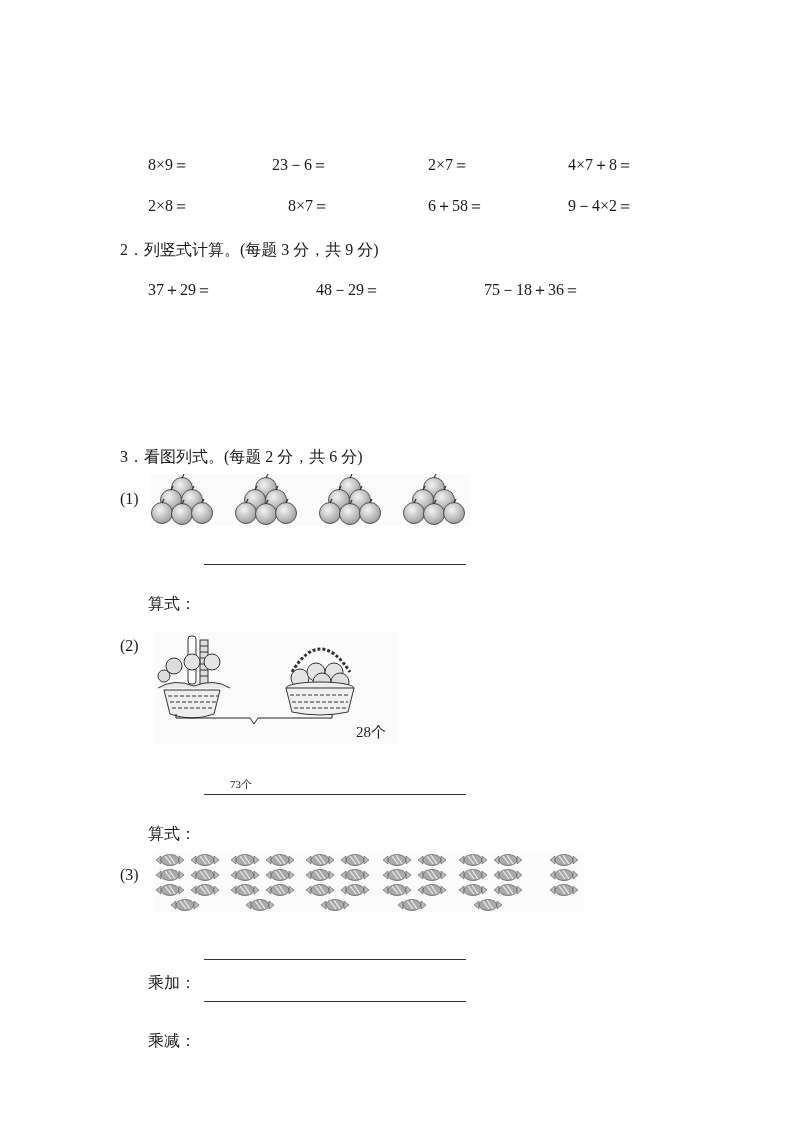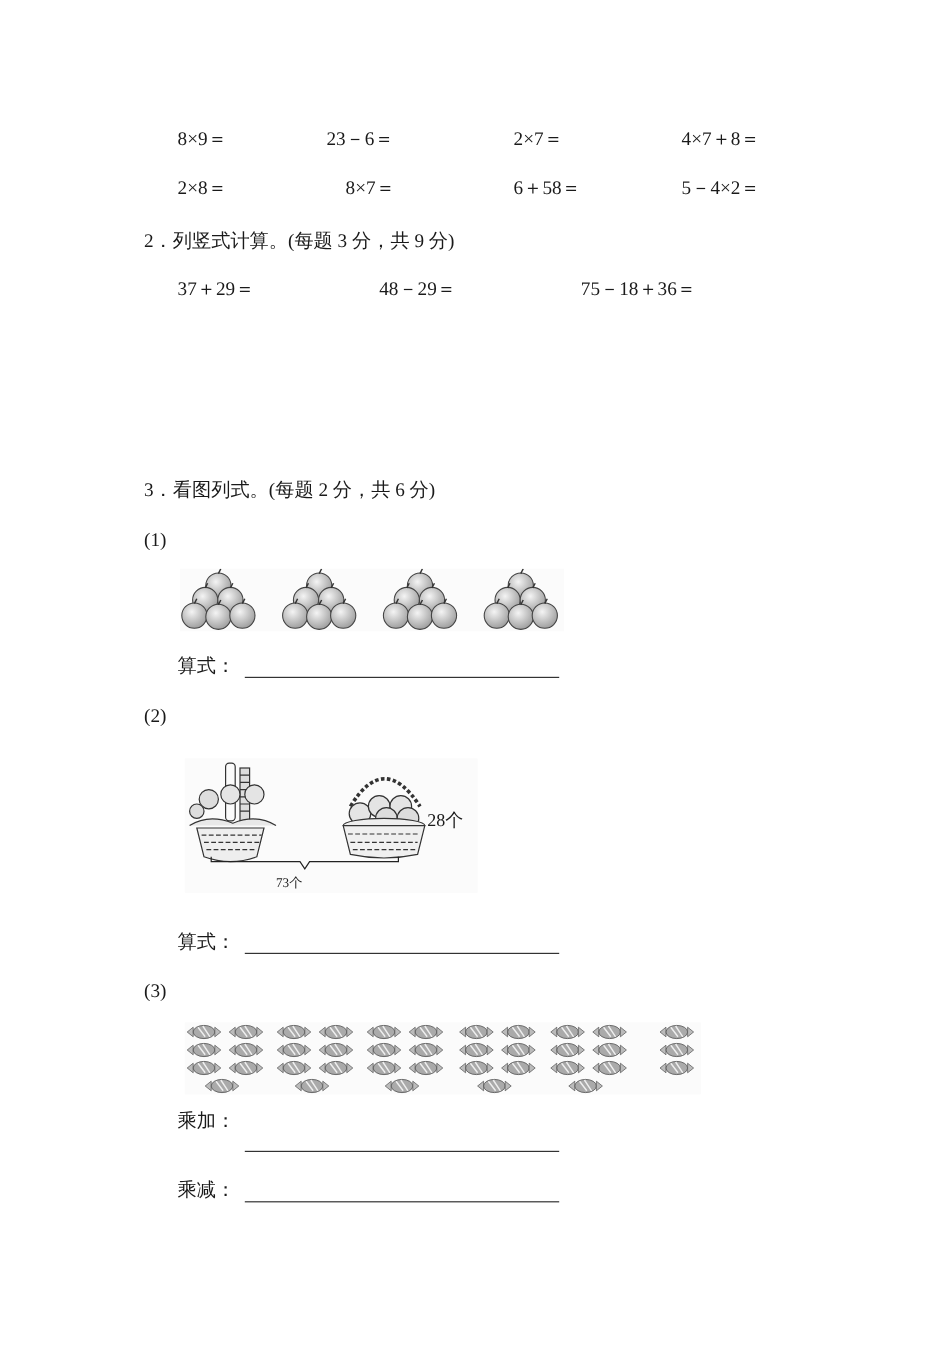--- a/index.html
+++ b/index.html
@@ -1,36 +1,36 @@
 <!DOCTYPE html>
 <html><head>
 <meta charset="utf-8">
 <style>
   html, body { margin:0; padding:0; background:#ffffff; }
   body { width:793px; height:1122px; position:relative; overflow:hidden;
          font-family:"Liberation Serif","DejaVu Serif",serif; color:#1a1a1a; }
-  .txt { position:absolute; font-size:16px; line-height:20px; white-space:nowrap; }
+  .txt { position:absolute; font-size:16px; line-height:20px; white-space:nowrap;margin-top:48px; }
   .pic { position:absolute; background:#fbfbfb; }
   .blank { position:absolute; border-bottom:1px solid #333; height:0; }
   svg { display:block; }
 </style>
 </head>
 <body>
 
 <div>
   <span class="txt" style="left:148px;top:107px">8×9＝</span>
   <span class="txt" style="left:272px;top:107px">23－6＝</span>
   <span class="txt" style="left:428px;top:107px">2×7＝</span>
   <span class="txt" style="left:568px;top:107px">4×7＋8＝</span>
 </div>
 <div>
   <span class="txt" style="left:148px;top:148px">2×8＝</span>
   <span class="txt" style="left:288px;top:148px">8×7＝</span>
   <span class="txt" style="left:428px;top:148px">6＋58＝</span>
-  <span class="txt" style="left:568px;top:148px">5－4×2＝</span>
+  <span class="txt" style="left:568px;top:148px">9－4×2＝</span>
 </div>
 
 <div class="txt" style="left:120px;top:192px">2．列竖式计算。(每题 3 分，共 9 分)</div>
 <span class="txt" style="left:148px;top:232px">37＋29＝</span>
 <span class="txt" style="left:316px;top:232px">48－29＝</span>
 <span class="txt" style="left:484px;top:232px">75－18＋36＝</span>
 
 <div class="txt" style="left:120px;top:399px">3．看图列式。(每题 2 分，共 6 分)</div>
 
 <div class="txt" style="left:120px;top:441px">(1)</div>

